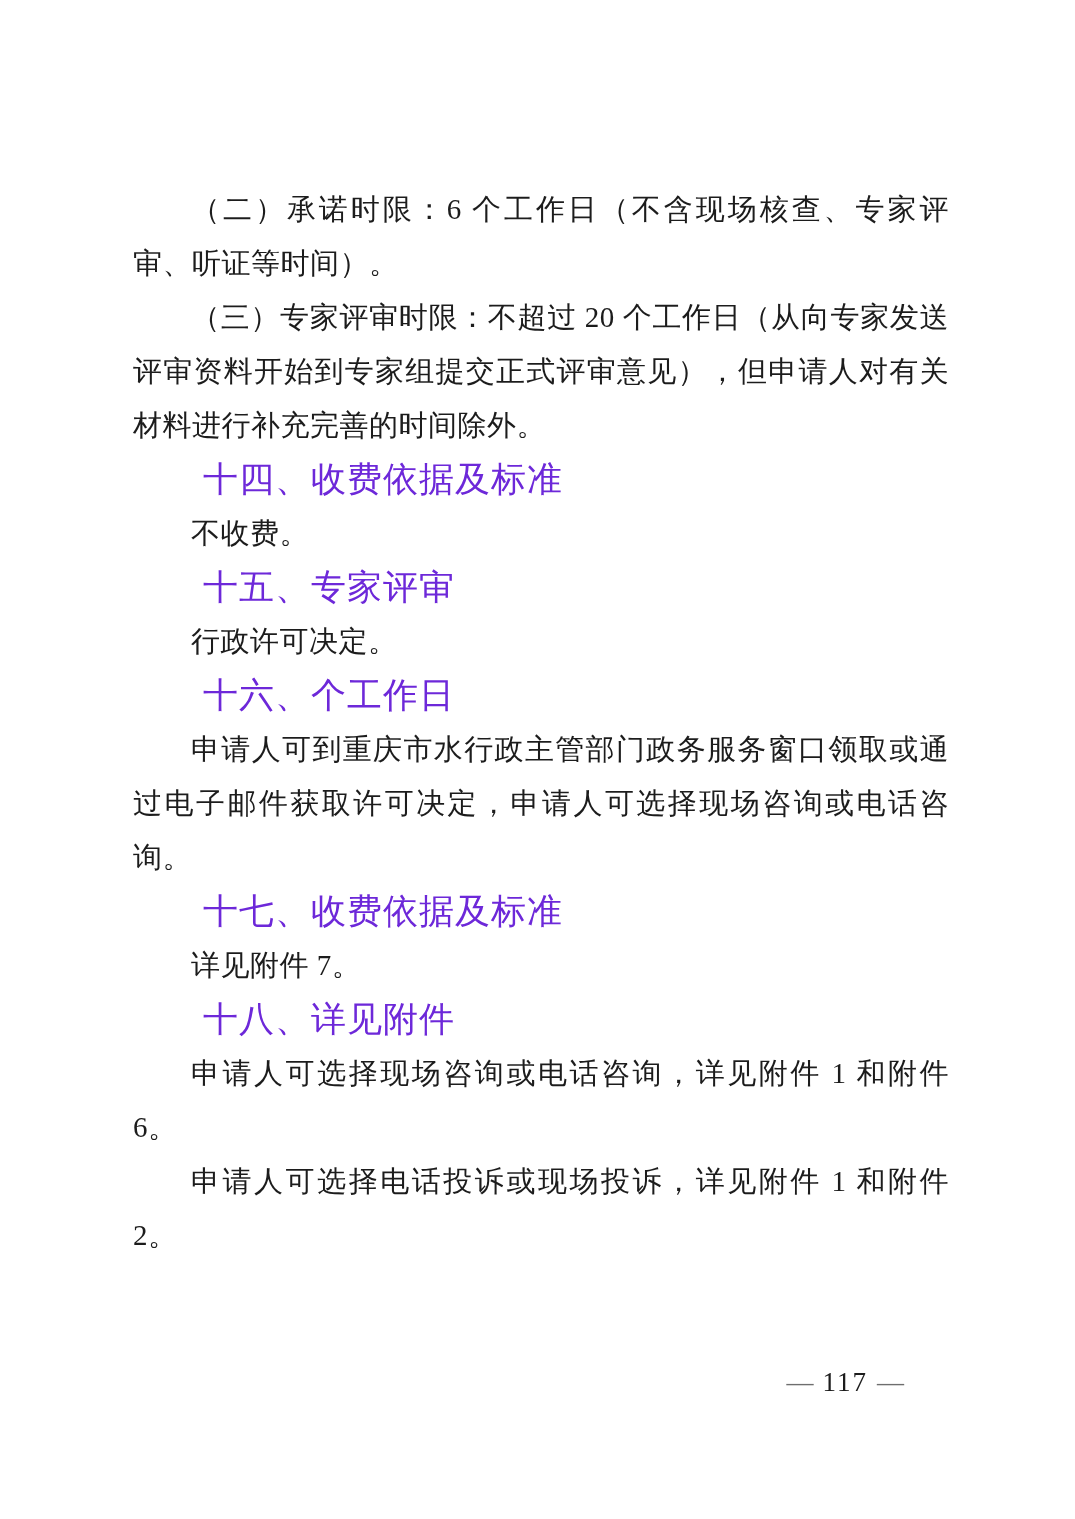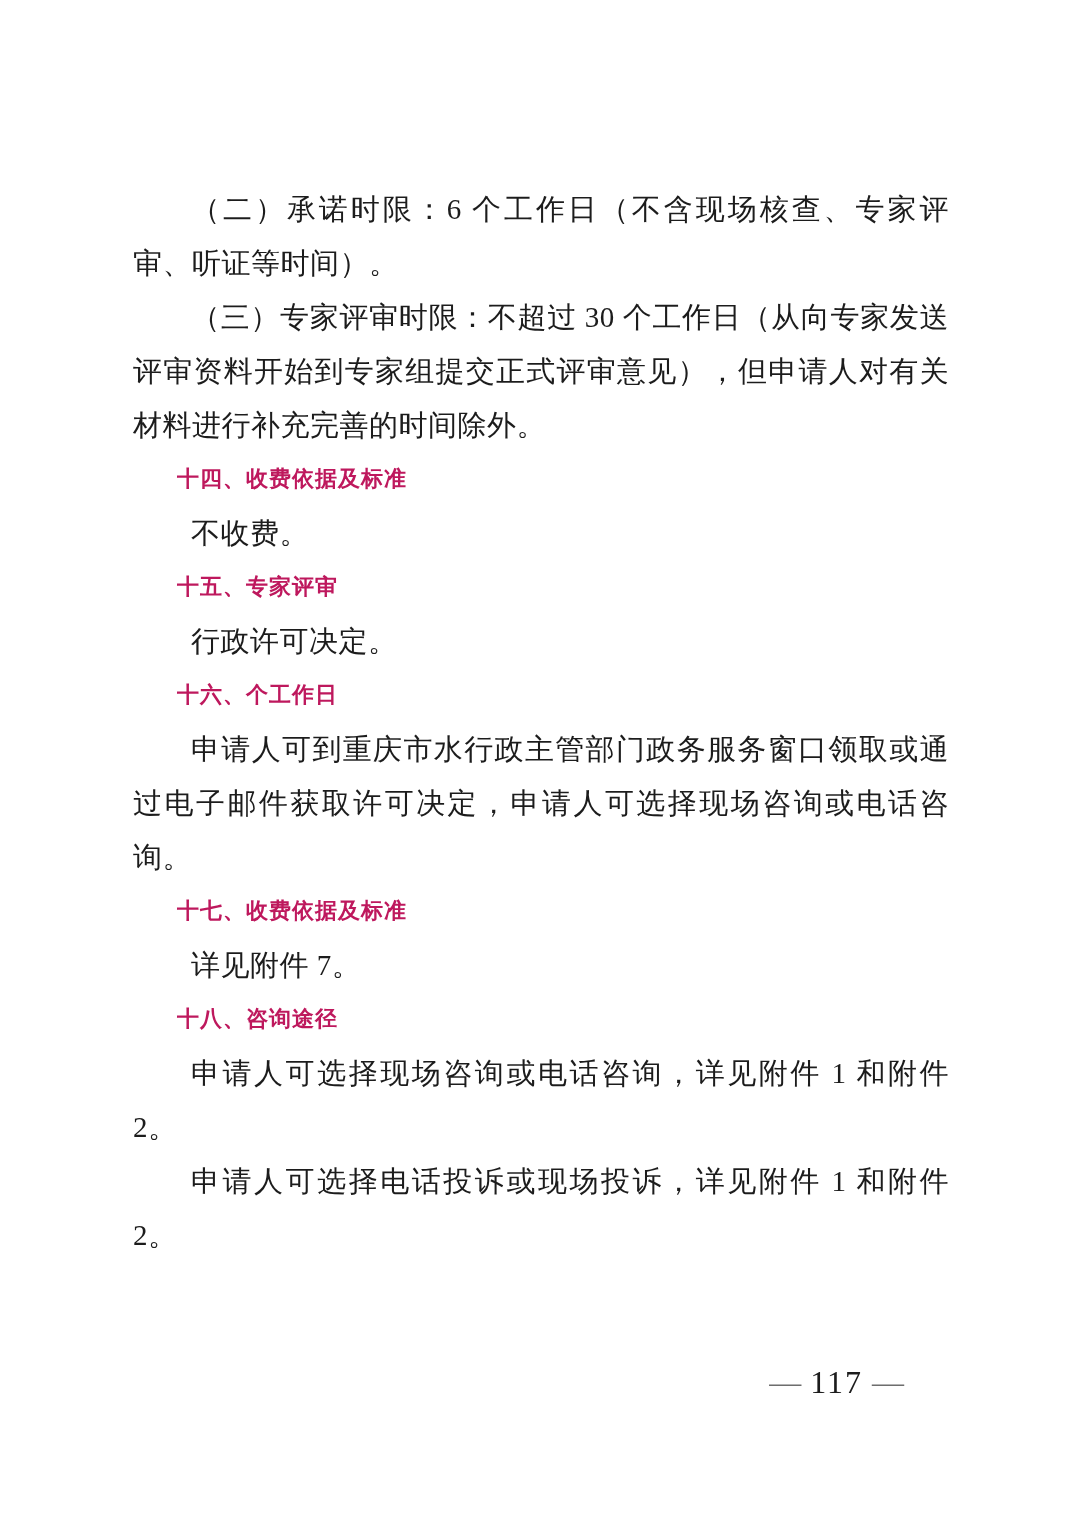--- a/index.html
+++ b/index.html
@@ -28,64 +28,64 @@
     line-height: 54px;
     text-align: justify;
     text-justify: inter-ideograph;
     text-indent: 2em;
     font-family: "Liberation Serif", serif;
     font-weight: 400;
     letter-spacing: 0.5px;
   }
   .heading {
     margin: 0;
-    font-size: 22px;
+    font-size: 35px;
     line-height: 54px;
     text-indent: 2em;
-    font-weight: bold;
-    color: #be185d;
+    font-weight: normal;
+    color: #6d28d9;
     font-family: "Liberation Sans", sans-serif;
     letter-spacing: 1px;
   }
   .footer {
     position: absolute;
     right: 127px;
     top: 1366px;
-    font-size: 32px;
+    font-size: 27px;
     line-height: 32px;
     font-family: "Liberation Serif", serif;
     color: #1c1c1c;
     white-space: nowrap;
   }
   .footer .dash {
     color: #6e6e6e;
     padding: 0 9px;
   }
   .footer .num {
     color: #1c1c1c;
     letter-spacing: 2px;
   }
 </style>
 </head>
 <body>
 
 <div class="page">
   <div class="doc">
     <p class="para">（二）承诺时限：6 个工作日（不含现场核查、专家评审、听证等时间）。</p>
-    <p class="para">（三）专家评审时限：不超过 30 个工作日（从向专家发送评审资料开始到专家组提交正式评审意见），但申请人对有关材料进行补充完善的时间除外。</p>
+    <p class="para">（三）专家评审时限：不超过 20 个工作日（从向专家发送评审资料开始到专家组提交正式评审意见），但申请人对有关材料进行补充完善的时间除外。</p>
     <h2 class="heading">十四、收费依据及标准</h2>
     <p class="para">不收费。</p>
     <h2 class="heading">十五、专家评审</h2>
     <p class="para">行政许可决定。</p>
     <h2 class="heading">十六、个工作日</h2>
     <p class="para">申请人可到重庆市水行政主管部门政务服务窗口领取或通过电子邮件获取许可决定，申请人可选择现场咨询或电话咨询。</p>
     <h2 class="heading">十七、收费依据及标准</h2>
     <p class="para">详见附件 7。</p>
-    <h2 class="heading">十八、咨询途径</h2>
-    <p class="para">申请人可选择现场咨询或电话咨询，详见附件 1 和附件 2。</p>
+    <h2 class="heading">十八、详见附件</h2>
+    <p class="para">申请人可选择现场咨询或电话咨询，详见附件 1 和附件 6。</p>
     <p class="para">申请人可选择电话投诉或现场投诉，详见附件 1 和附件 2。</p>
 
   </div>
 
   <div class="footer">
     <span class="dash">—</span><span class="num">117</span><span class="dash">—</span>
   </div>
 </div>
 
 </body></html>

